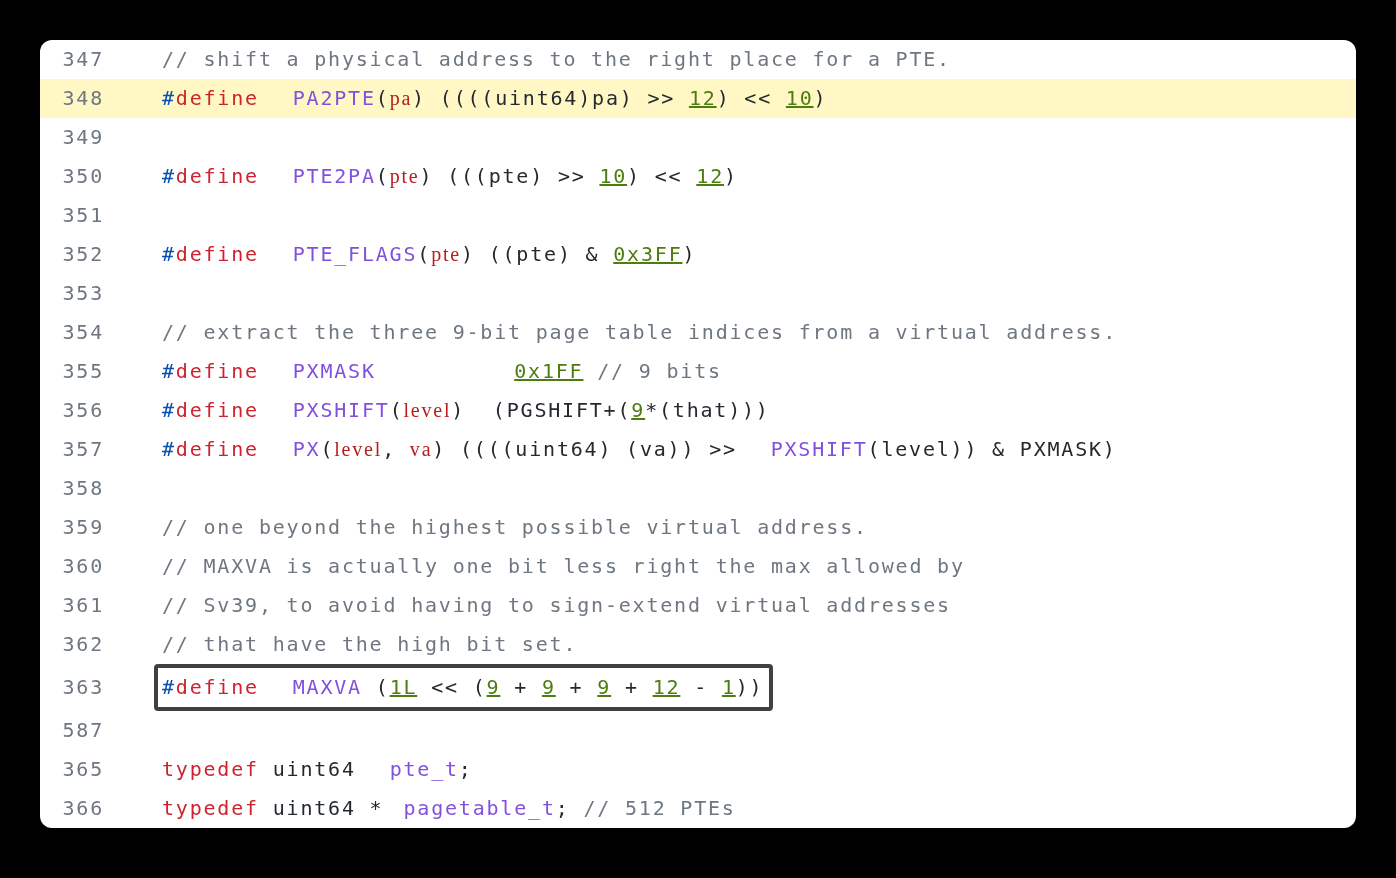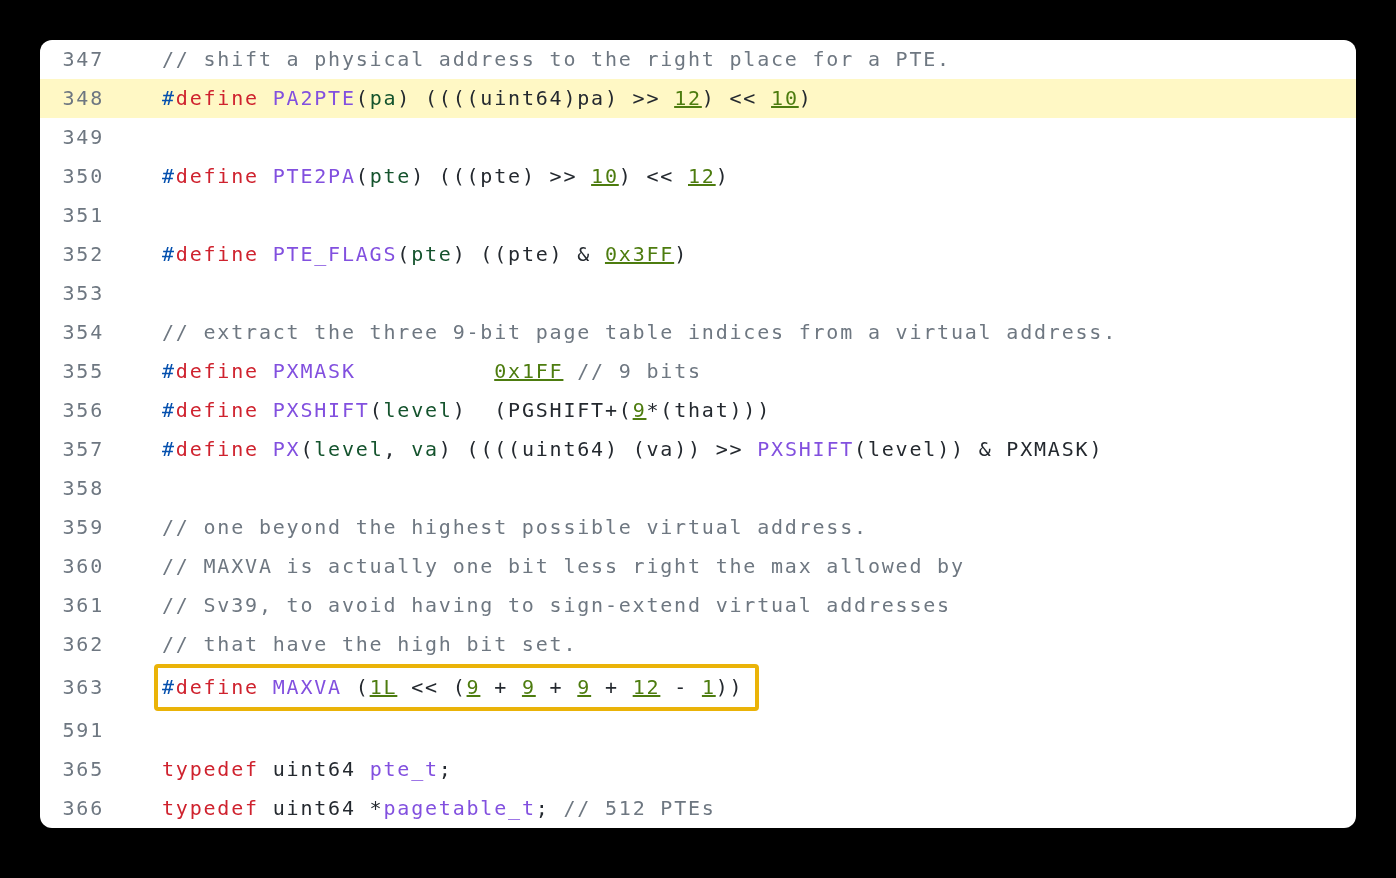--- a/index.html
+++ b/index.html
@@ -40,33 +40,33 @@
     padding-left: 2px;
   }
   .highlight-line {
     background: #fff8c5;
     align-items: flex-end;
   }
   .red-box {
     position: relative;
   }
   .red-box .code {
-    border: 4px solid #eab308;
+    border: 4px solid #404040;
     border-radius: 4px;
     margin-left: -6px;
     padding-left: 4px;
-    padding-right: 12px;
+    padding-right: 6px;
     display: inline-block;
     flex: 0 0 auto;
   }
   .c-comment { color: #6e7781; }
   .c-hash { color: #0550ae; }
   .c-keyword { color: #cf222e; }
-  .c-macro { color: #8250df; }
-  .c-param { color: #14532d; }
+  .c-macro { color: #8250df; margin-left: 20px; }
+  .c-param { color: #b91c1c; font-family: Liberation Serif, serif; }
   .c-num { color: #4d7c0f; text-decoration: underline; }
   .c-plain { color: #24292f; }
 </style>
 </head>
 <body>
 
 <div class="code-window" id="code-root">
     <div class="code-line">
       <span class="lineno">347</span>
       <span class="code"><span class="c-comment">// shift a physical address to the right place for a PTE.</span></span>
@@ -129,21 +129,21 @@
     </div>
     <div class="code-line">
       <span class="lineno">362</span>
       <span class="code"><span class="c-comment">// that have the high bit set.</span></span>
     </div>
     <div class="code-line red-box">
       <span class="lineno">363</span>
       <span class="code"><span class="c-hash">#</span><span class="c-keyword">define</span><span class="c-plain"> </span><span class="c-macro">MAXVA</span><span class="c-plain"> (</span><span class="c-num">1L</span><span class="c-plain"> &lt;&lt; (</span><span class="c-num">9</span><span class="c-plain"> + </span><span class="c-num">9</span><span class="c-plain"> + </span><span class="c-num">9</span><span class="c-plain"> + </span><span class="c-num">12</span><span class="c-plain"> - </span><span class="c-num">1</span><span class="c-plain">))</span></span>
     </div>
     <div class="code-line">
-      <span class="lineno">591</span>
+      <span class="lineno">587</span>
       <span class="code">&nbsp;</span>
     </div>
     <div class="code-line">
       <span class="lineno">365</span>
       <span class="code"><span class="c-keyword">typedef</span><span class="c-plain"> uint64 </span><span class="c-macro">pte_t</span><span class="c-plain">;</span></span>
     </div>
     <div class="code-line">
       <span class="lineno">366</span>
       <span class="code"><span class="c-keyword">typedef</span><span class="c-plain"> uint64 *</span><span class="c-macro">pagetable_t</span><span class="c-plain">; </span><span class="c-comment">// 512 PTEs</span></span>
     </div>

